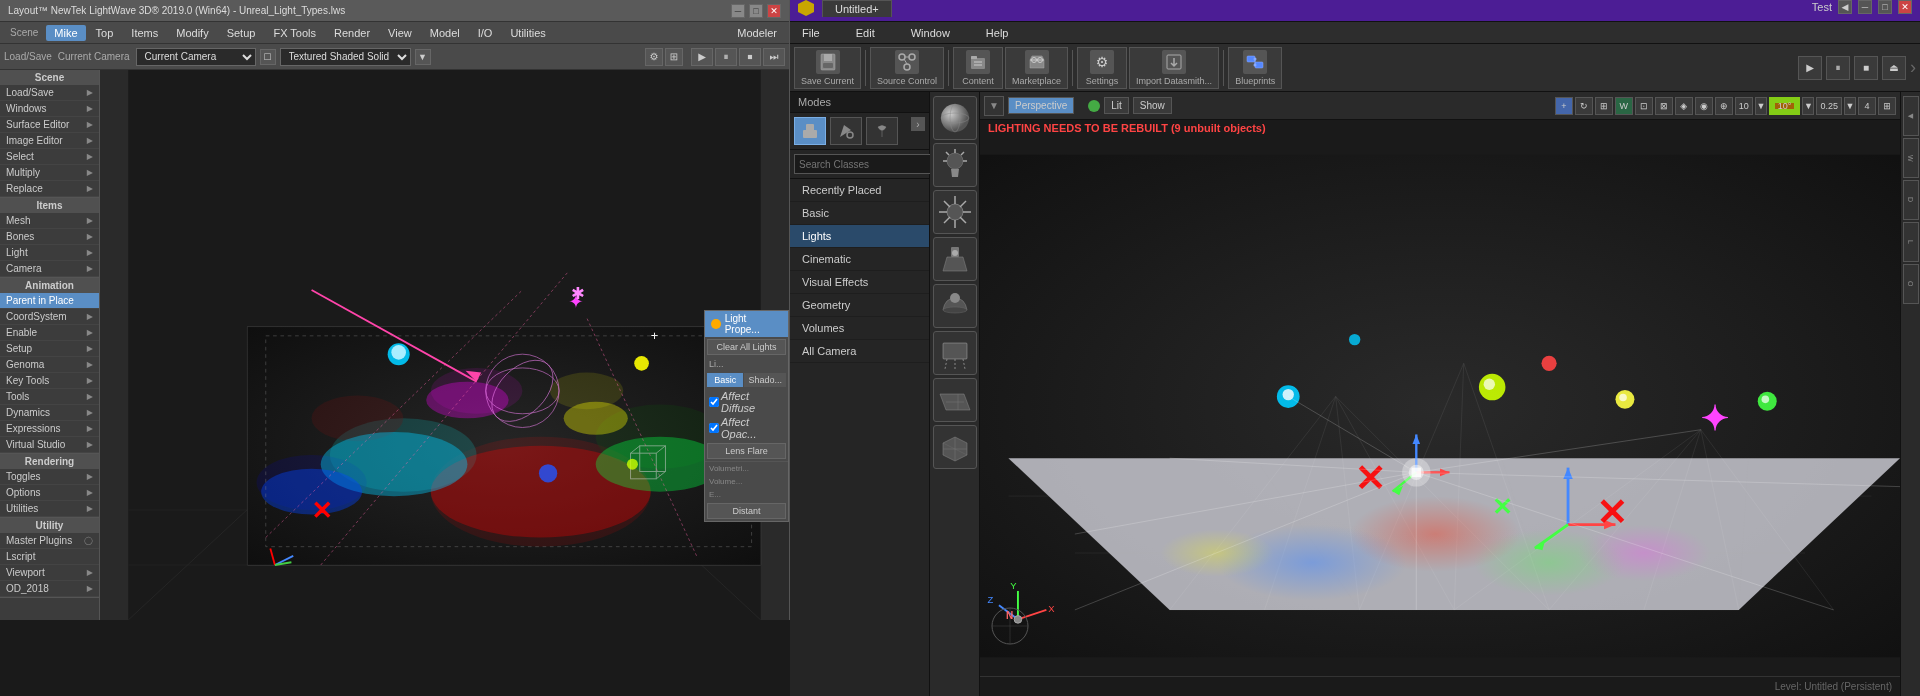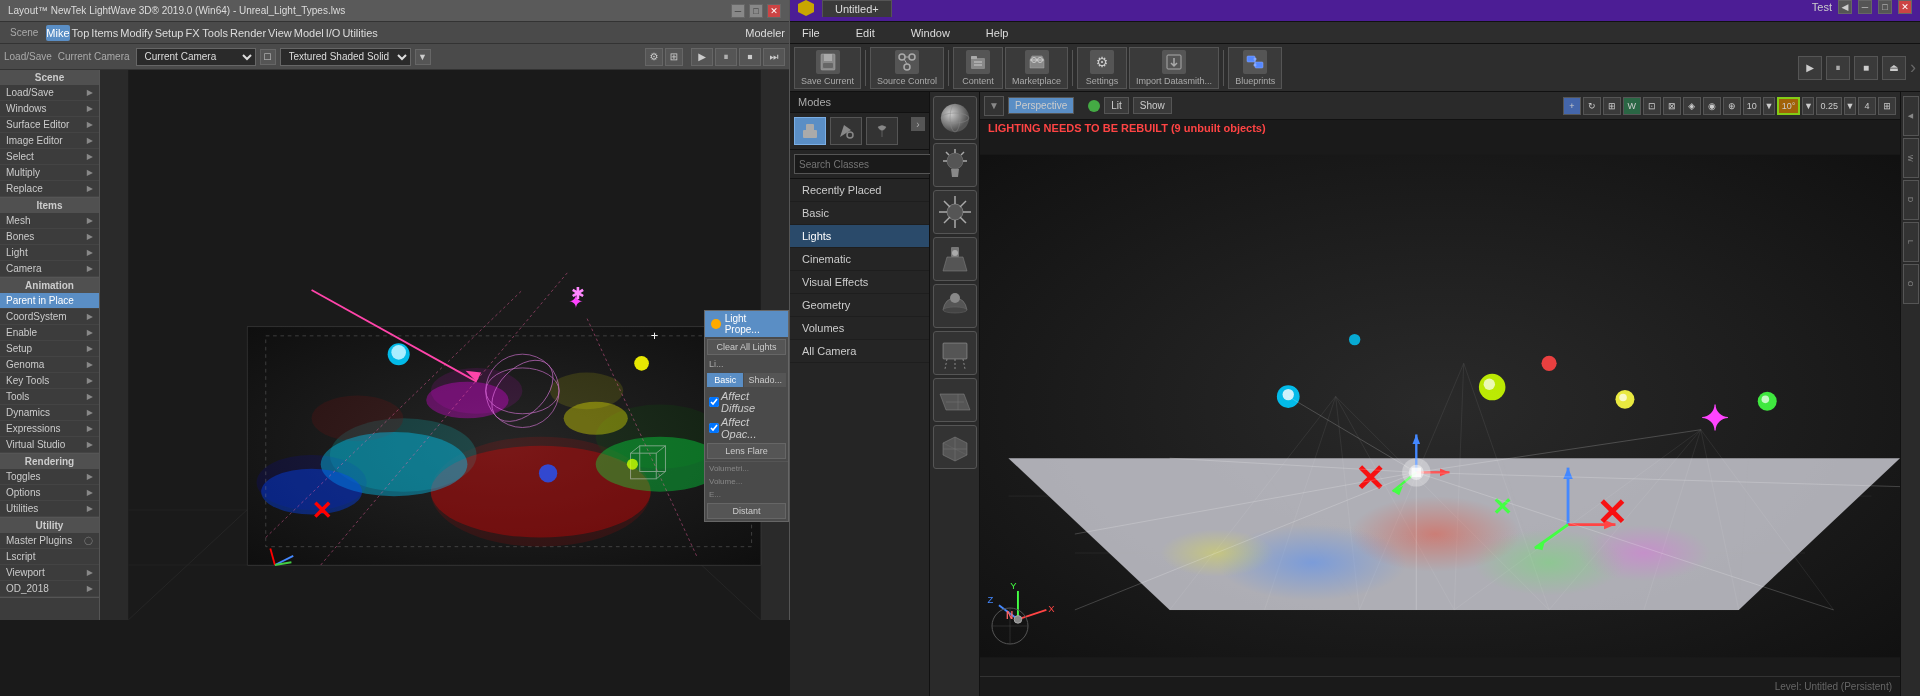--- a/index.html
+++ b/index.html
@@ -50,21 +50,21 @@
     .lw-menubar {
       height: 22px;
       background: #4a4a4a;
       display: flex;
       align-items: center;
       padding: 0 4px;
       gap: 2px;
       border-bottom: 1px solid #333;
     }
     .lw-menu-item {
-      padding: 2px 0;
+      padding: 2px 8px;
       font-size: 11px;
       color: #ddd;
       cursor: pointer;
       border-radius: 2px;
     }
     .lw-menu-item.active { background: #5a8ec5; color: white; }
 
     
     .lw-toolbar {
       height: 26px;
@@ -1070,21 +1070,21 @@
           <div class="ue-vp-icon">↻</div>
           <div class="ue-vp-icon">⊞</div>
           <div class="ue-vp-icon" style="background:#2a6644;">W</div>
           <div class="ue-vp-icon">⊡</div>
           <div class="ue-vp-icon">⊠</div>
           <div class="ue-vp-icon">◈</div>
           <div class="ue-vp-icon">◉</div>
           <div class="ue-vp-icon">⊕</div>
           <div style="background:#3a3a3a;border:1px solid #555;color:#ccc;font-size:9px;padding:0 3px;display:flex;align-items:center;height:18px;cursor:pointer;">10</div>
           <div class="ue-vp-icon" style="width:12px;">▼</div>
-          <div style="background:#a16207;border:2px solid #84cc16;color:#ccc;font-size:9px;padding:0 3px;display:flex;align-items:center;height:18px;cursor:pointer;">10°</div>
+          <div style="background:#a16207;border:6px solid #84cc16;color:#ccc;font-size:9px;padding:0 3px;display:flex;align-items:center;height:18px;cursor:pointer;">10°</div>
           <div class="ue-vp-icon" style="width:12px;">▼</div>
           <div style="background:#3a3a3a;border:1px solid #555;color:#ccc;font-size:9px;padding:0 3px;display:flex;align-items:center;height:18px;cursor:pointer;">0.25</div>
           <div class="ue-vp-icon" style="width:12px;">▼</div>
           <div class="ue-vp-icon">4</div>
           <div class="ue-vp-icon">⊞</div>
         </div>
       </div>
 
       <div class="ue-warning-bar">
         <span>LIGHTING NEEDS TO BE REBUILT (9 unbuilt objects)</span>

